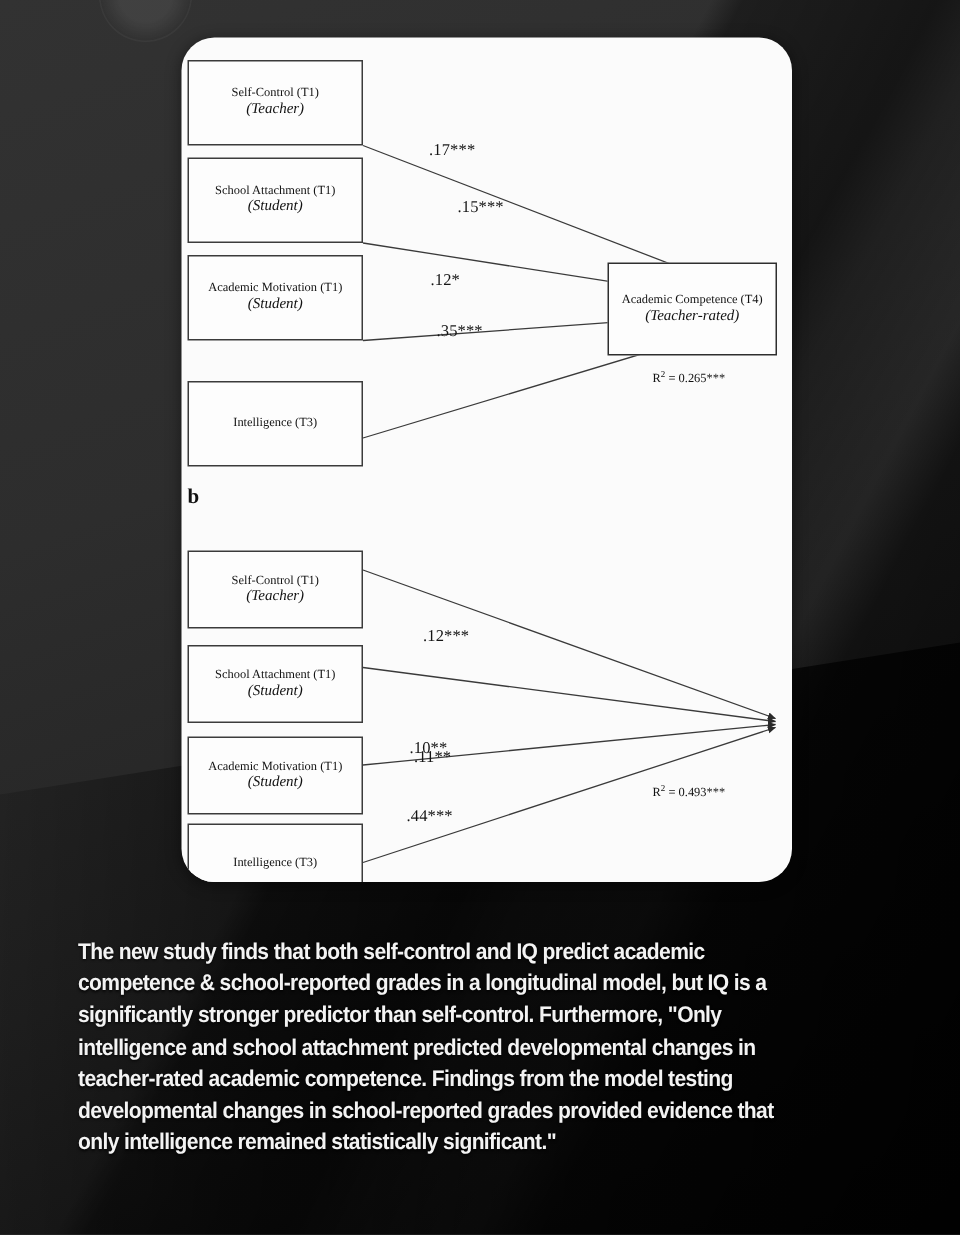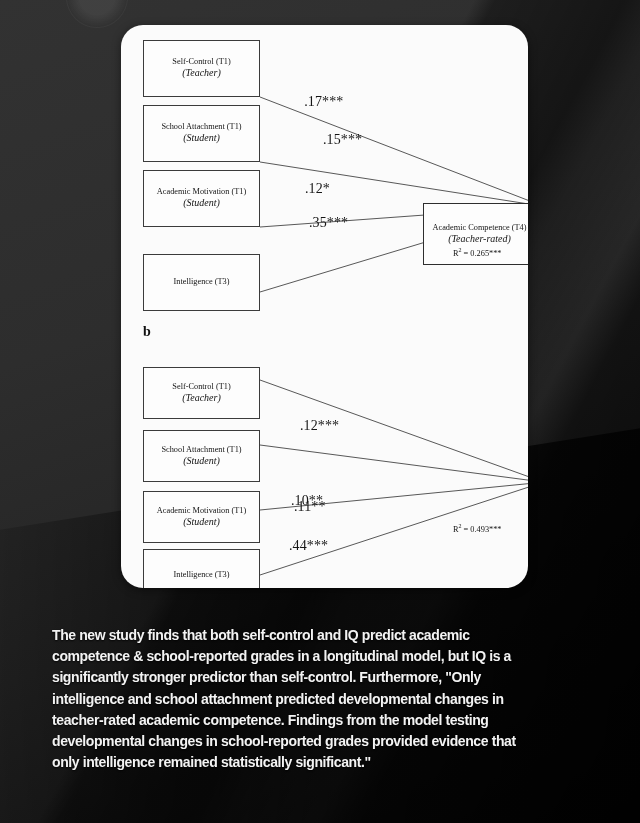--- a/index.html
+++ b/index.html
@@ -63,21 +63,21 @@
     top: 25px;
     width: 407px;
     height: 563px;
     background: #fbfbfb;
     border-radius: 22px;
     z-index: 2;
     overflow: hidden;
     box-shadow: 0 2px 10px rgba(0,0,0,0.45);
   }
 
-  .panel { position: absolute; left: 18px; width: 100%; }
+  .panel { position: absolute; left: 0; width: 100%; }
   #panel-a { top: 0;   height: 300px; }
   #panel-b { top: 300px; height: 263px; }
 
   .panel-label {
     position: absolute;
     font-family: "Liberation Serif", serif;
     font-weight: bold;
     font-size: 14px;
     color: #111;
     line-height: 1;
@@ -114,21 +114,21 @@
     font-family: "Liberation Serif", serif;
     font-size: 8.3px;
     color: #121212;
     white-space: nowrap;
   }
   .r2 sup { font-size: 6px; vertical-align: super; }
 
   .coef {
     position: absolute;
     font-family: "Liberation Serif", serif;
-    font-size: 14px;
+    font-size: 11px;
     color: #151515;
     white-space: nowrap;
     letter-spacing: 0.1px;
   }
 
   svg.paths {
     position: absolute;
     left: 0; top: 0;
     width: 100%; height: 100%;
     overflow: visible;
@@ -189,21 +189,21 @@
 
     <div class="node predictor" style="top:145px; height:57px;">
       <span class="n-title">Academic Motivation (T1)</span>
       <span class="n-sub">(Student)</span>
     </div>
 
     <div class="node predictor" style="top:229px; height:57px;">
       <span class="n-title">Intelligence (T3)</span>
     </div>
 
-    <div class="node outcome" style="left:284px; top:150px;margin-top:28px;">
+    <div class="node outcome" style="left:284px; top:150px;">
       <span class="n-title">Academic Competence (T4)</span>
       <span class="n-sub">(Teacher-rated)</span>
     </div>
 
     <div class="r2" style="left:314px; top:222px;">
       <span>R</span><sup>2</sup><span> = 0.265***</span>
     </div>
 
     <div class="coef" style="left:164px; top:69px;"> .17***</div>
     <div class="coef" style="left:164px; top:107px;margin-left:20px;">.15***</div>

